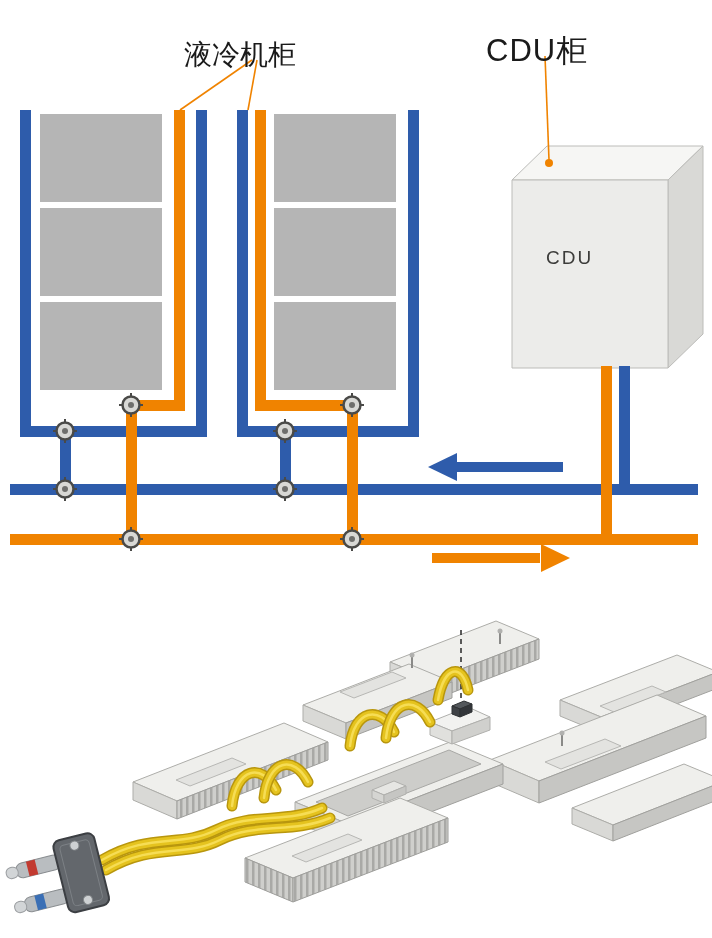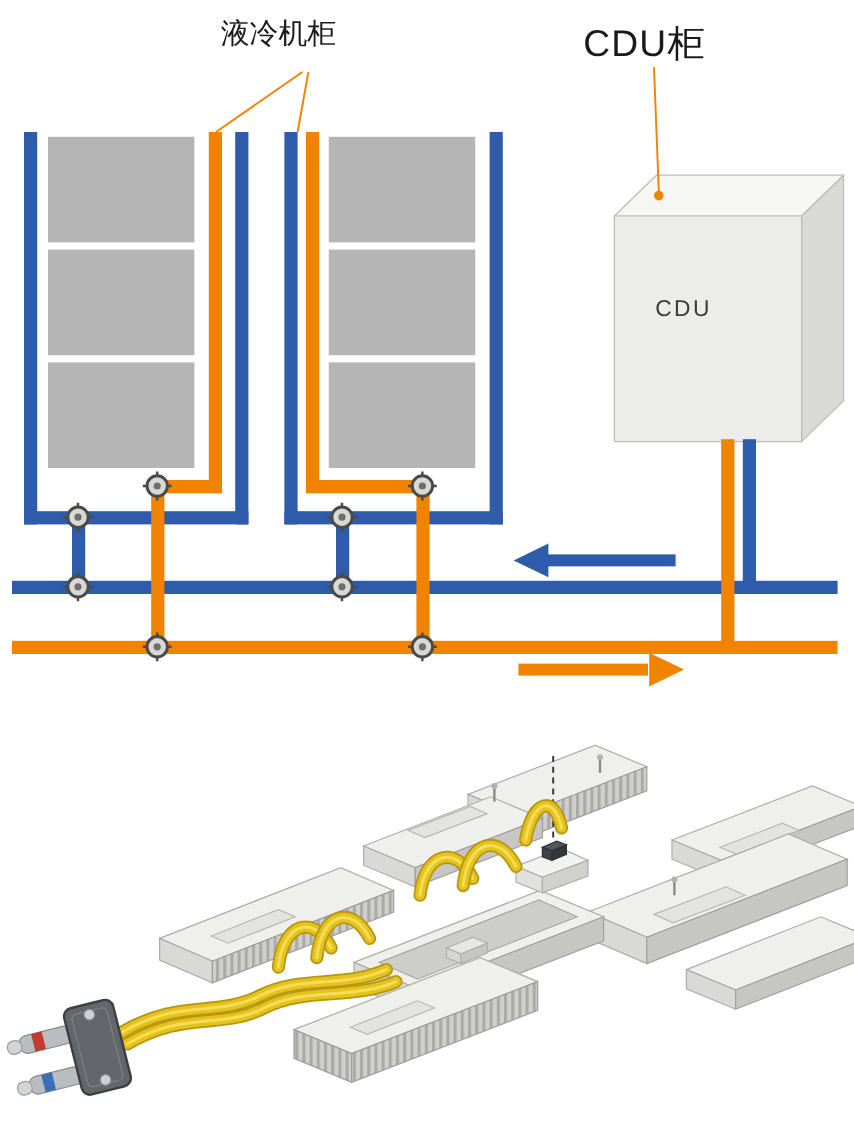--- a/index.html
+++ b/index.html
@@ -1,21 +1,21 @@
 <!DOCTYPE html>
 <html style="--pipe-blue: #2e5cab; --pipe-orange: #f08300; --panel-gray: #b5b5b5; --tube-yellow: #e5c31e; --connector-red: #c23a30; --connector-blue: #3a6fb5;"><head>
 <meta charset="utf-8">
 <style>
   html,body{margin:0;padding:0}
   body{width:712px;height:938px;position:relative;background:#ffffff;
        font-family:"Liberation Sans",sans-serif;overflow:hidden}
   svg{position:absolute;left:0;top:0}
   .label{position:absolute;color:#1a1a1a;white-space:nowrap;user-select:none}
-  #lbl-cabinet{left:184px;top:12px;font-size:24px}
-  #lbl-cdu-cab{left:486px;top:16px;font-size:31px;letter-spacing:1px}
+  #lbl-cabinet{left:184px;top:36px;font-size:28px}
+  #lbl-cdu-cab{left:486px;top:30px;font-size:31px;letter-spacing:1px}
   #lbl-cdu{left:546px;top:247px;font-size:19px;letter-spacing:2px;color:#3c3c3a}
 
   .blue{fill:var(--pipe-blue)}
   .orange{fill:var(--pipe-orange)}
   .panel{fill:var(--panel-gray)}
   .cal{stroke:var(--pipe-orange);stroke-width:1.6;fill:none}
   .caldot{fill:var(--pipe-orange)}
 
   .slab-top{fill:#efefec;stroke:#adada9;stroke-width:1}
   .slab-sw{fill:#d9d9d6;stroke:#adada9;stroke-width:1}

